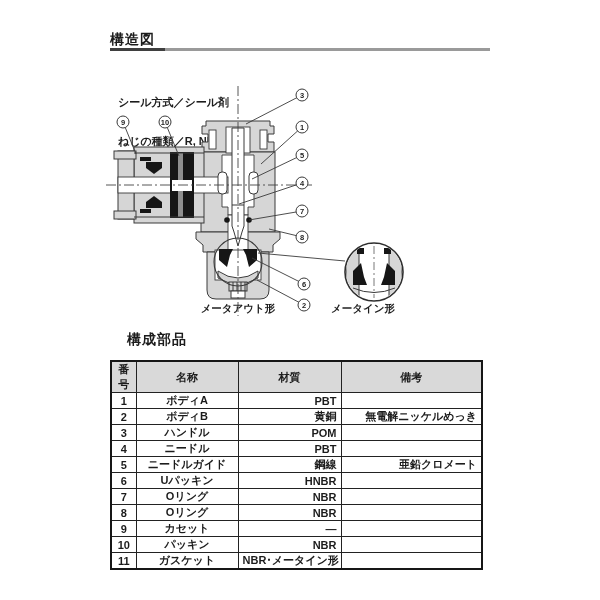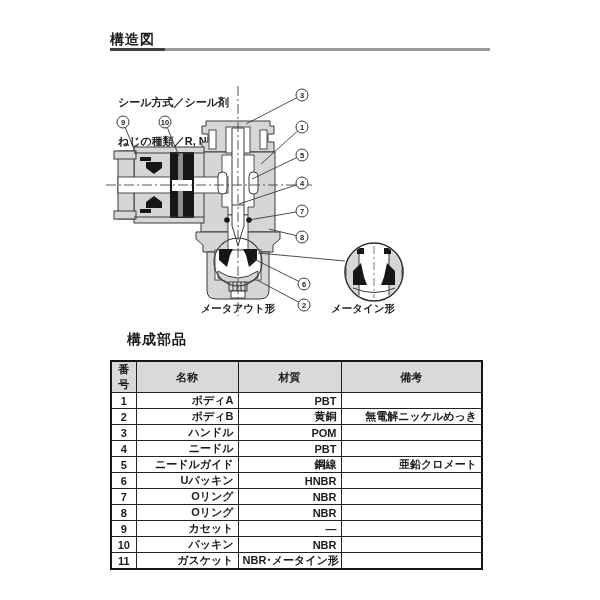--- a/index.html
+++ b/index.html
@@ -30,21 +30,21 @@
     font-size:11px;font-weight:bold;color:#1c1c1c;
   }
   table.parts th{
     background:#d9d9d9;border:1px solid #222;height:14px;font-size:11px;font-weight:bold;padding:0 3px;
   }
   table.parts td{
     border:1px solid #222;height:15px;padding:0 4px;white-space:nowrap;overflow:hidden;
   }
   table.parts{border:2px solid #161616;}
   td.c-num{text-align:center;padding:0 1px;}
-  td.c-name{text-align:right;}
+  td.c-name{text-align:center;}
   td.c-mat{text-align:right;}
   td.c-note{text-align:right;}
 </style>
 </head>
 <body>
 
 <div class="abs sec-title">構造図</div>
 <div class="abs rule-dark"></div>
 <div class="abs rule-gray"></div>
 

